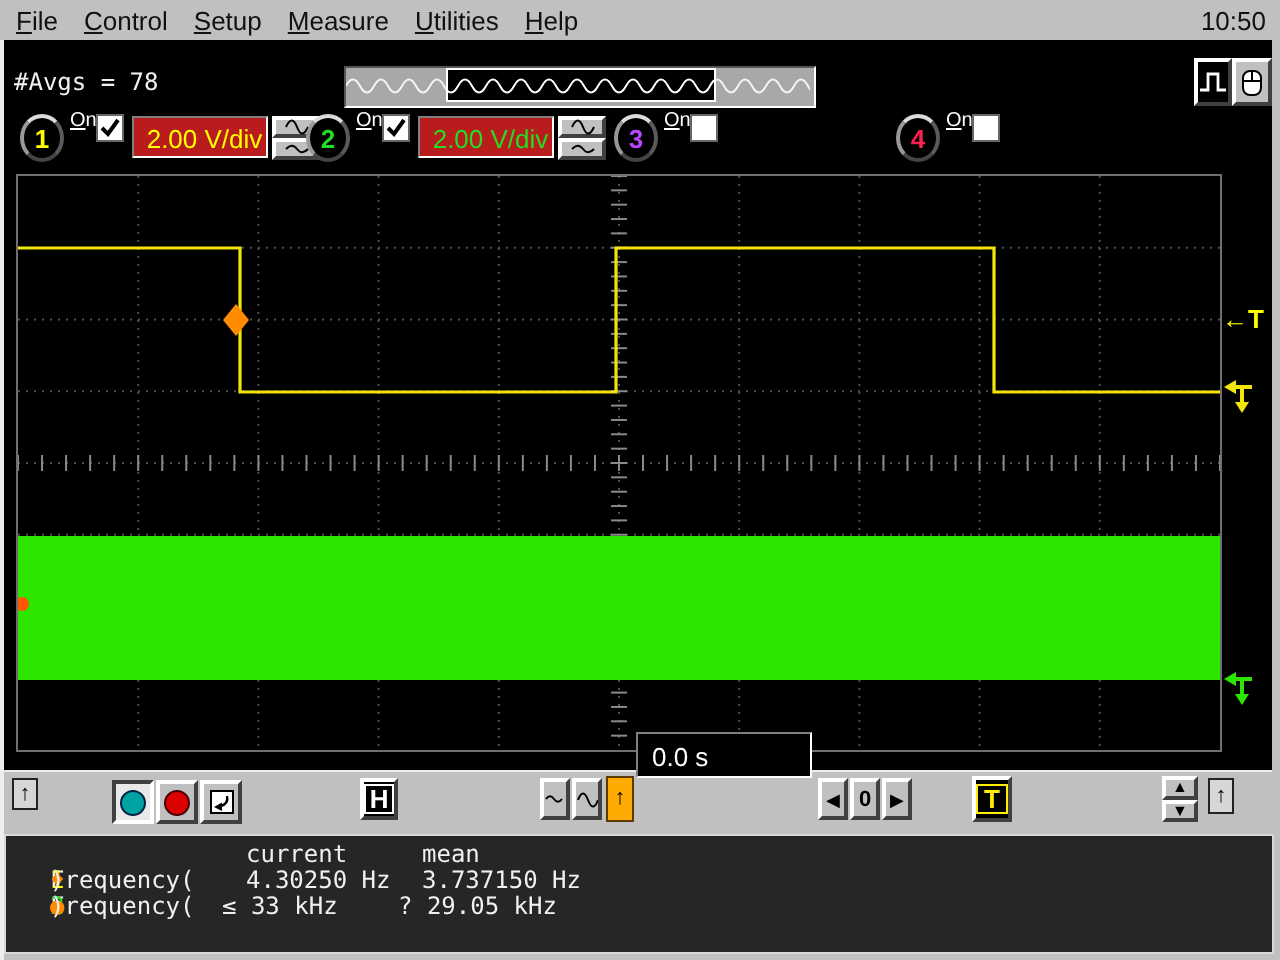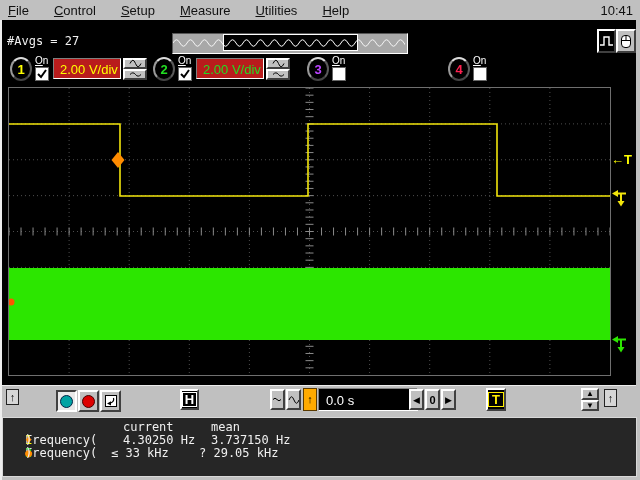--- a/index.html
+++ b/index.html
@@ -1,21 +1,21 @@
 <!DOCTYPE html>
 <html><head>
 <meta charset="utf-8">
 <style>
   html,body{margin:0;padding:0;background:#555;}
   #app{position:relative;width:640px;height:480px;background:#c0c0c0;overflow:hidden;
        font-family:"Liberation Sans",sans-serif;-webkit-font-smoothing:none;}
   .abs{position:absolute;}
   
   #menubar{left:0;top:0;width:640px;height:20px;background:#c0c0c0;display:flex;align-items:center;}
-  .menu-item{margin-left:25px;font-size:13px;color:#111;cursor:default;}
+  .menu-item{margin-left:13px;font-size:13px;color:#111;cursor:default;}
   .menu-item:first-child{margin-left:8px;}
   .u{text-decoration:underline;}
   #clock{position:absolute;right:7px;top:3px;font-size:13px;color:#111;}
   
   #darkpanel{left:2px;top:20px;width:634px;height:365px;background:#000;}
   #edge-left{left:0;top:0;width:2px;height:480px;background:#eee;}
   .monotext{font-family:"DejaVu Sans Mono",monospace;color:#f0f0f0;font-size:12px;white-space:pre;}
   
   #preview{left:172px;top:33px;width:234px;height:19px;background:#a8a8a8;
            border-top:1px solid #555;border-left:1px solid #555;border-bottom:1px solid #fff;border-right:1px solid #fff;}
@@ -25,21 +25,21 @@
   .btn.pressed{border-color:#404040 #fff #fff #404040;background:#e9e9e9;}
   .btn-black{background:#000;}
   .tinybtn{background:#d6d6d6;border:1px solid #222;box-sizing:border-box;display:flex;align-items:center;justify-content:center;
            font-size:11px;color:#000;}
   .glyph{font-size:11px;color:#000;line-height:1;}
   
   .ch{position:absolute;top:56px;height:28px;display:flex;align-items:flex-start;}
   .oval{width:22px;height:24px;margin-top:1px;border-radius:50%;background:#000;
         border:2px solid;border-color:#dcdcdc #5a5a5a #444 #999;box-sizing:border-box;
         display:flex;align-items:center;justify-content:center;font-weight:bold;font-size:13px;}
-  .onwrap{display:flex;flex-direction:column;margin-left:3px;}
+  .onwrap{display:flex;flex-direction:row;margin-left:3px;}
   .onlabel{color:#fff;font-size:10px;line-height:10px;}
   .cb{width:12px;height:12px;background:#fff;border:1px solid #666;margin-top:1px;}
   .cb svg{display:none;}
   .cb.on svg{display:block;}
   .vfield{height:21px;margin:2px 0 0 4px;background:#b91c1c;box-sizing:border-box;padding:3px 0 0 6px;
           border:1px solid;border-color:#808080 #fff #fff #808080;font-size:13px;}
   .spin{display:flex;flex-direction:column;margin-left:2px;margin-top:2px;}
   .spin .btn{width:24px;height:11px;}
   
   .field{position:absolute;background:#000;box-sizing:border-box;height:23px;padding:4px 0 0 7px;
@@ -61,26 +61,26 @@
 <div id="app">
   <div class="abs" id="edge-left"></div>
 
   <div class="abs" id="menubar">
     <span class="menu-item"><span class="u">F</span><span>ile</span></span>
     <span class="menu-item"><span class="u">C</span><span>ontrol</span></span>
     <span class="menu-item"><span class="u">S</span><span>etup</span></span>
     <span class="menu-item"><span class="u">M</span><span>easure</span></span>
     <span class="menu-item"><span class="u">U</span><span>tilities</span></span>
     <span class="menu-item"><span class="u">H</span><span>elp</span></span>
-    <span id="clock">10:41</span>
+    <span id="clock">10:50</span>
   </div>
 
   <div class="abs" id="darkpanel"></div>
 
-  <div class="abs monotext" style="left:7px;top:34px;">#Avgs = 27</div>
+  <div class="abs monotext" style="left:7px;top:34px;">#Avgs = 78</div>
 
   <div class="abs" id="preview">
     <svg width="232" height="17" style="display:block">
       <path id="pv-wave1" fill="none" stroke="#f5f5f5" stroke-width="1" d="M0,9 q3.5,-6.5 7,0 q3.5,6.5 7,0 q3.5,-6.5 7,0 q3.5,6.5 7,0 q3.5,-6.5 7,0 q3.5,6.5 7,0 q3.5,-6.5 7,0 q3.5,6.5 7,0 q3.5,-6.5 7,0 q3.5,6.5 7,0 q3.5,-6.5 7,0 q3.5,6.5 7,0 q3.5,-6.5 7,0 q3.5,6.5 7,0 q3.5,-6.5 7,0 q3.5,6.5 7,0 q3.5,-6.5 7,0 q3.5,6.5 7,0 q3.5,-6.5 7,0 q3.5,6.5 7,0 q3.5,-6.5 7,0 q3.5,6.5 7,0 q3.5,-6.5 7,0 q3.5,6.5 7,0 q3.5,-6.5 7,0 q3.5,6.5 7,0 q3.5,-6.5 7,0 q3.5,6.5 7,0 q3.5,-6.5 7,0 q3.5,6.5 7,0 q3.5,-6.5 7,0 q3.5,6.5 7,0 q3.5,-6.5 7,0 q3.5,6.5 7,0"></path>
       <rect x="50" y="0" width="135" height="17" fill="#000"></rect>
       <rect x="50.5" y="0.5" width="134" height="16" fill="none" stroke="#fff"></rect>
       <clipPath id="pvclip">
           <rect x="50" y="0" width="135" height="17"></rect>
         </clipPath>
       <path id="pv-wave2" fill="none" stroke="#fff" stroke-width="1" clip-path="url(#pvclip)" d="M0,9 q3.5,-6.5 7,0 q3.5,6.5 7,0 q3.5,-6.5 7,0 q3.5,6.5 7,0 q3.5,-6.5 7,0 q3.5,6.5 7,0 q3.5,-6.5 7,0 q3.5,6.5 7,0 q3.5,-6.5 7,0 q3.5,6.5 7,0 q3.5,-6.5 7,0 q3.5,6.5 7,0 q3.5,-6.5 7,0 q3.5,6.5 7,0 q3.5,-6.5 7,0 q3.5,6.5 7,0 q3.5,-6.5 7,0 q3.5,6.5 7,0 q3.5,-6.5 7,0 q3.5,6.5 7,0 q3.5,-6.5 7,0 q3.5,6.5 7,0 q3.5,-6.5 7,0 q3.5,6.5 7,0 q3.5,-6.5 7,0 q3.5,6.5 7,0 q3.5,-6.5 7,0 q3.5,6.5 7,0 q3.5,-6.5 7,0 q3.5,6.5 7,0 q3.5,-6.5 7,0 q3.5,6.5 7,0 q3.5,-6.5 7,0 q3.5,6.5 7,0"></path>
@@ -346,21 +346,21 @@
     </div>
   <div class="abs btn" style="left:286px;top:389px;width:15px;height:21px;">
       <svg width="12" height="10">
         <path d="M1,5 Q3.5,-1.5 6,5 T11,5" fill="none" stroke="#000"></path>
       </svg>
     </div>
 
   <div class="abs" style="left:303px;top:388px;width:14px;height:23px;background:#ffaa00;border:1px solid #5a3a00;box-sizing:border-box;display:flex;align-items:center;justify-content:center;">
       <span class="glyph">↑</span>
     </div>
-  <div class="field" style="left:318px;top:388px;width:100px;">0.0 s</div>
+  <div class="field" style="left:318px;top:366px;width:88px;">0.0 s</div>
   <div class="abs btn" style="left:409px;top:389px;width:15px;height:21px;">
       <span style="font-size:9px;">◀</span>
     </div>
   <div class="abs btn" style="left:425px;top:389px;width:15px;height:21px;">
       <span style="font-size:11px;font-weight:bold;">0</span>
     </div>
   <div class="abs btn" style="left:441px;top:389px;width:15px;height:21px;">
       <span style="font-size:9px;">▶</span>
     </div>
 

